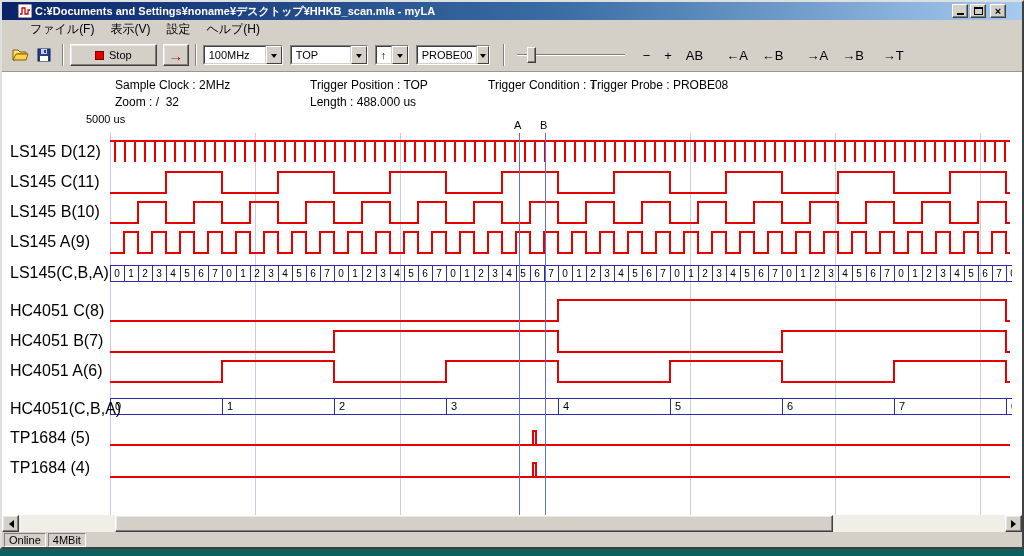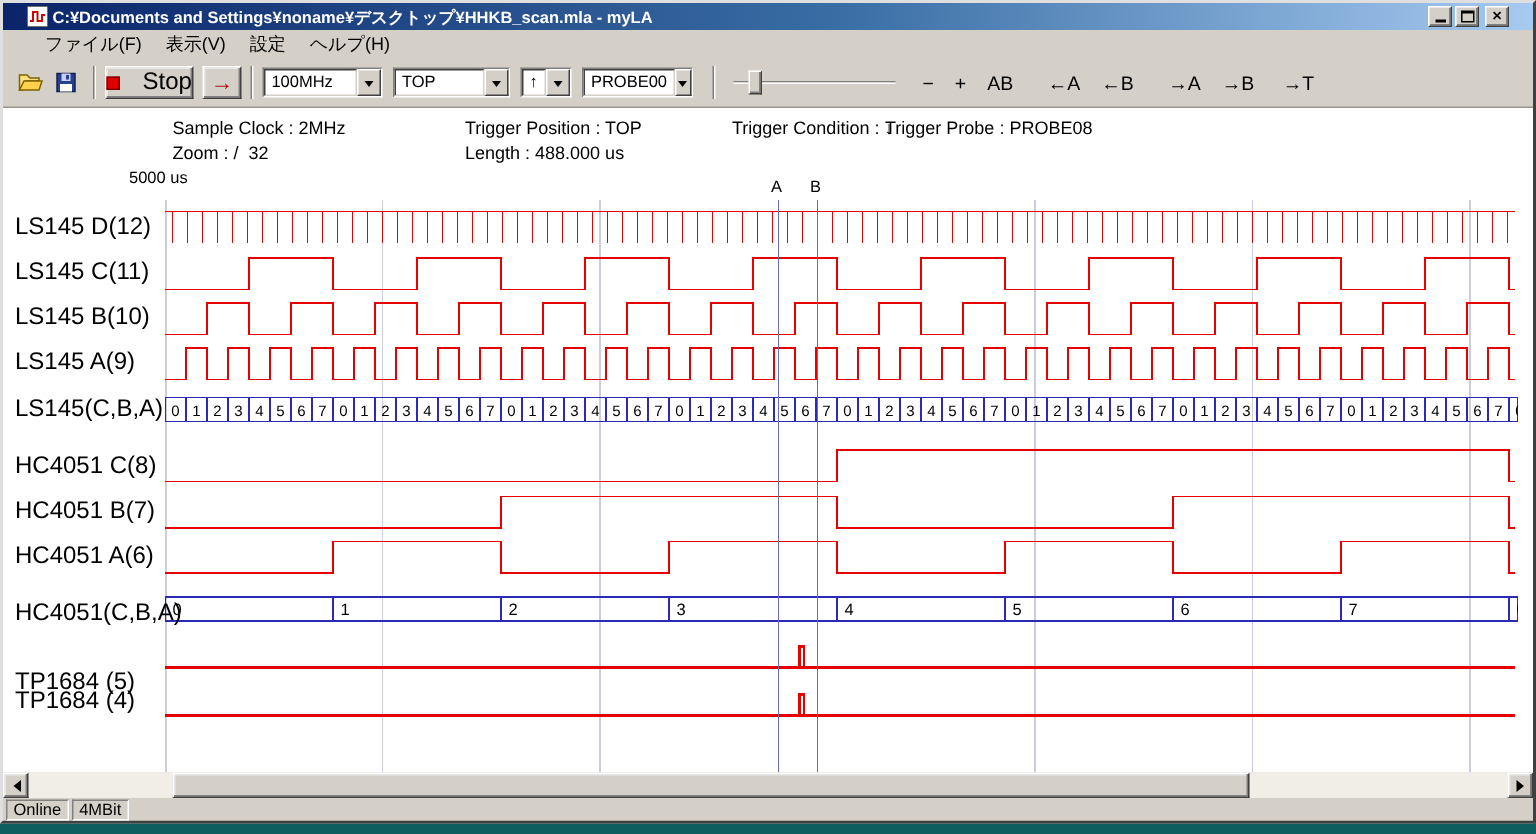--- a/index.html
+++ b/index.html
@@ -17,21 +17,21 @@
   .glyph-max{width:9px;height:8px;border:1px solid #000;border-top-width:2px;margin-bottom:2px;}
   .tb-close{align-items:center;margin-left:4px;}
   
   .menubar{height:19px;display:flex;align-items:center;font-size:12px;padding-left:20px;}
   .menu-item{padding:1px 8px;}
   
   .toolbar{height:33px;display:flex;align-items:center;border-bottom:1px solid #9a968f;padding-left:6px;}
   .icon-btn{width:24px;height:22px;display:flex;align-items:center;justify-content:center;}
   .raised{background:#d4d0c8;border:1px solid;border-color:#fff #404040 #404040 #fff;box-shadow:inset -1px -1px 0 #808080,inset 1px 1px 0 #e8e8e8;}
   .sep{width:2px;height:22px;border-left:1px solid #808080;border-right:1px solid #fff;margin:0 6px;}
-  .stop-btn{height:22px;padding:0 0;display:flex;align-items:center;gap:15px;font-size:16px;}
+  .stop-btn{height:22px;padding:0 24px;display:flex;align-items:center;gap:5px;font-size:11px;}
   .stop-square{width:9px;height:9px;background:#e00000;border:1px solid #800000;}
   .run-btn{width:26px;height:22px;margin-left:6px;display:flex;align-items:center;justify-content:center;
            color:#b01010;font-size:15px;font-weight:bold;}
   .combo{height:20px;display:flex;margin-right:7px;border:1px solid;border-color:#808080 #fff #fff #808080;}
   .combo-field{background:#fff;border:1px solid;border-color:#404040 #d4d0c8 #d4d0c8 #404040;display:flex;align-items:center;
                padding:0 4px;font-size:11px;flex:1;white-space:nowrap;}
   .combo-arrow{width:16px;background:#d4d0c8;border:1px solid;border-color:#fff #404040 #404040 #fff;
                display:flex;align-items:center;justify-content:center;}
   .down-tri{width:0;height:0;border:3px solid transparent;border-top:4px solid #000;margin-top:4px;}
   .w80{width:80px;} .w78{width:78px;} .w34{width:34px;} .w74{width:74px;}
@@ -335,21 +335,21 @@
         </svg></div>
   <div class="chan-label" style="top: 72px;">LS145 D(12)</div>
       <div class="chan-label" style="top: 102px;">LS145 C(11)</div>
       <div class="chan-label" style="top: 132px;">LS145 B(10)</div>
       <div class="chan-label" style="top: 162px;">LS145 A(9)</div>
       <div class="chan-label" style="top: 193px;">LS145(C,B,A)</div>
       <div class="chan-label" style="top: 231px;">HC4051 C(8)</div>
       <div class="chan-label" style="top: 261px;">HC4051 B(7)</div>
       <div class="chan-label" style="top: 291px;">HC4051 A(6)</div>
       <div class="chan-label" style="top: 314px; margin-top: 15px;">HC4051(C,B,A)</div>
-      <div class="chan-label" style="top: 375px; text-align: right;">TP1684 (5)</div>
+      <div class="chan-label" style="top: 358px; text-align: right;">TP1684 (5)</div>
       <div class="chan-label" style="top: 388px;">TP1684 (4)</div>
     </div>
 
   <div class="hscroll">
     <span class="scroll-btn left raised">
         <span class="tri-left"></span>
       </span>
     <span class="scroll-thumb raised"></span>
     <span class="scroll-btn right raised">
         <span class="tri-right"></span>

